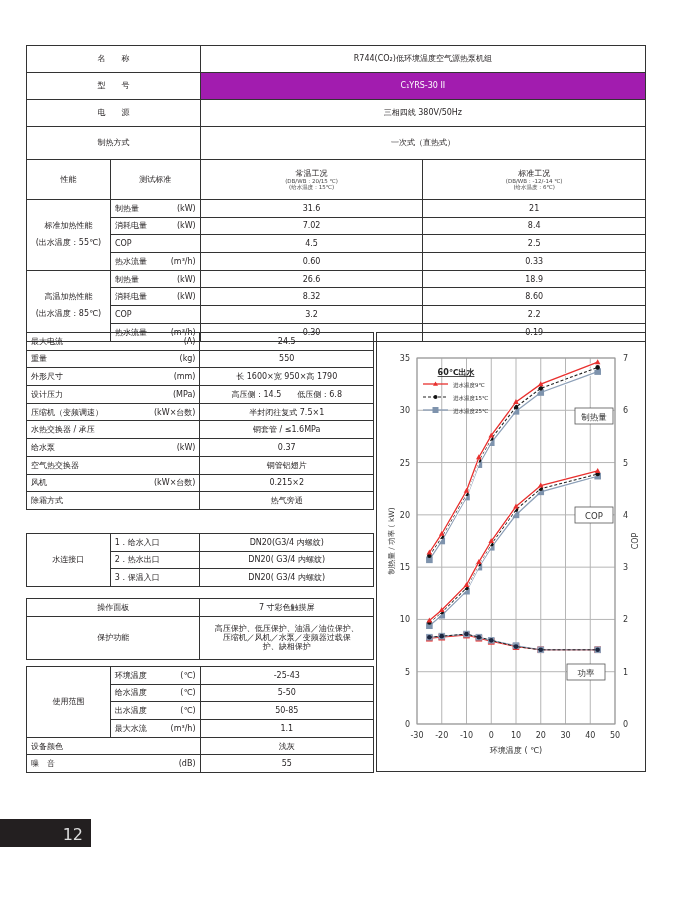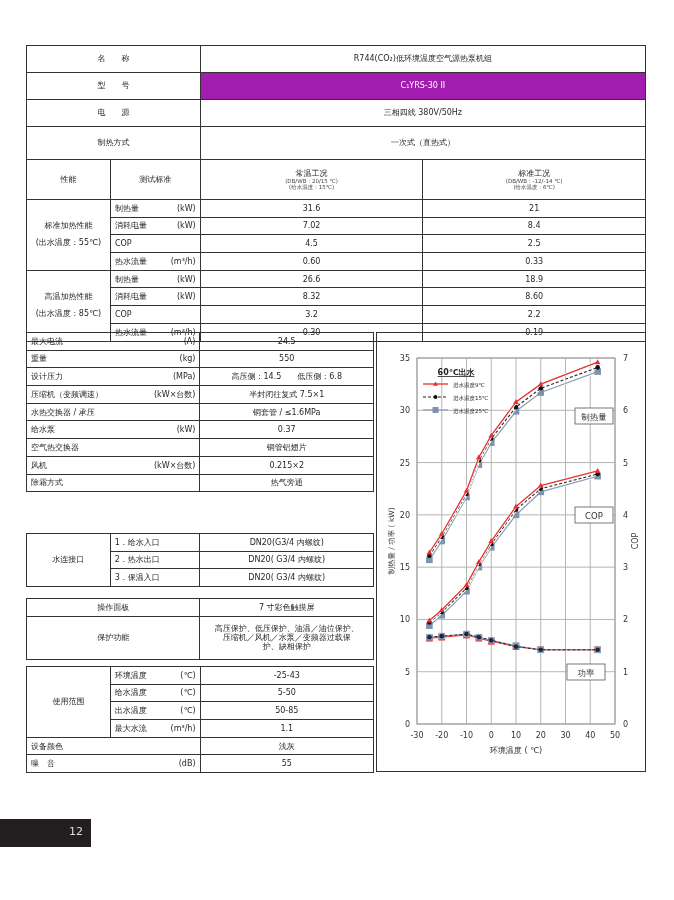--- a/index.html
+++ b/index.html
@@ -6,21 +6,21 @@
   body { width: 674px; height: 900px; background: #fff; position: relative; font-family: "DejaVu Sans", sans-serif; color: #231f20; overflow: hidden; }
   table { border-collapse: collapse; position: absolute; font-size: 8px; }
   td { border: 1px solid #333; text-align: center; vertical-align: middle; padding: 0 4px; height: 17.7px; line-height: 1.15; }
   .t-top { left: 26px; top: 45px; width: 620px; border: 1.5px solid #333; }
   .blue { background: #a21caf; color: #fff; }
   .lbl { text-align: left; }
   .lbl .u { float: right; }
   .small { font-size: 5.5px; color: #444; display: block; }
   .t-left { left: 26px; width: 348px; border: 1.5px solid #333; }
   .chart-frame { position: absolute; left: 376px; top: 332px; width: 270px; height: 440px; border: 1.5px solid #333; }
-  .page-tab { position: absolute; left: 0; top: 819px; width: 91px; height: 28px; background: #231f20; color: #ddd; font-size: 11px; text-align: right; padding: 6px 8px 0 0; }
+  .page-tab { position: absolute; left: 0; top: 819px; width: 91px; height: 28px; background: #231f20; color: #ddd; font-size: 16px; text-align: right; padding: 6px 8px 0 0; }
   svg text { font-family: "DejaVu Sans", sans-serif; }
 </style>
 </head>
 <body>
 
 <table class="t-top">
   <colgroup>
       <col style="width:84px">
       <col style="width:90px">
       <col style="width:223px">
@@ -100,20 +100,24 @@
       <col style="width:174px">
     </colgroup>
   <tbody id="params-body">
       <tr>
         <td class="lbl"><span>最大电流</span><span class="u">(A)</span></td>
         <td>24.5</td>
       </tr>
       <tr>
         <td class="lbl"><span>重量</span><span class="u">(kg)</span></td>
         <td>550</td>
+      </tr>
+      <tr>
+        <td class="lbl"><span>外形尺寸</span><span class="u">(mm)</span></td>
+        <td>长 1600×宽 950×高 1790</td>
       </tr>
       <tr>
         <td class="lbl"><span>设计压力</span><span class="u">(MPa)</span></td>
         <td>高压侧：14.5　　低压侧：6.8</td>
       </tr>
       <tr>
         <td class="lbl"><span>压缩机（变频调速）</span><span class="u">(kW×台数)</span></td>
         <td>半封闭往复式 7.5×1</td>
       </tr>
       <tr>

